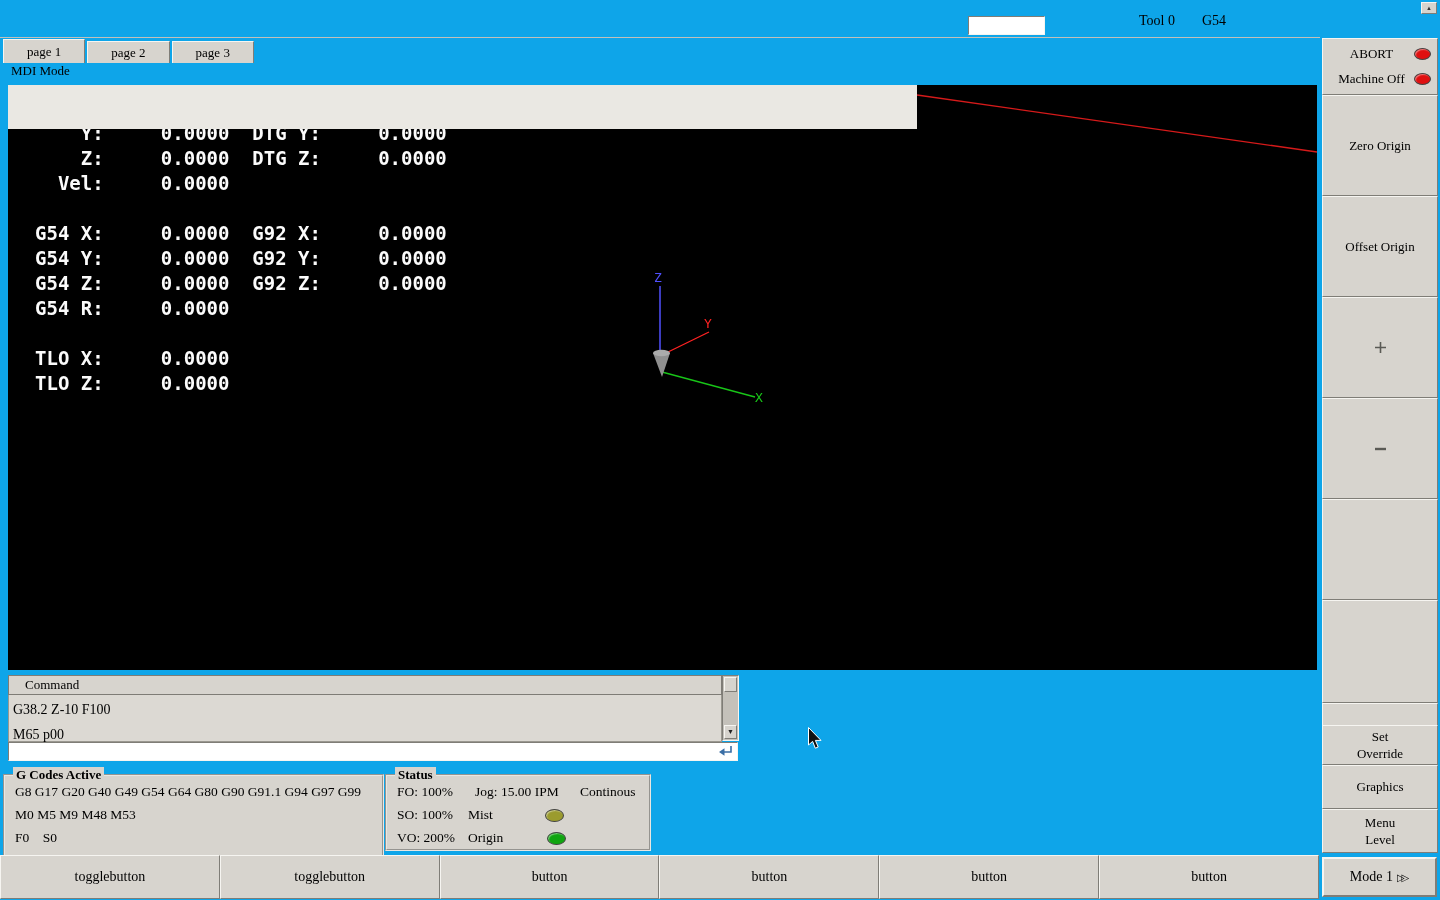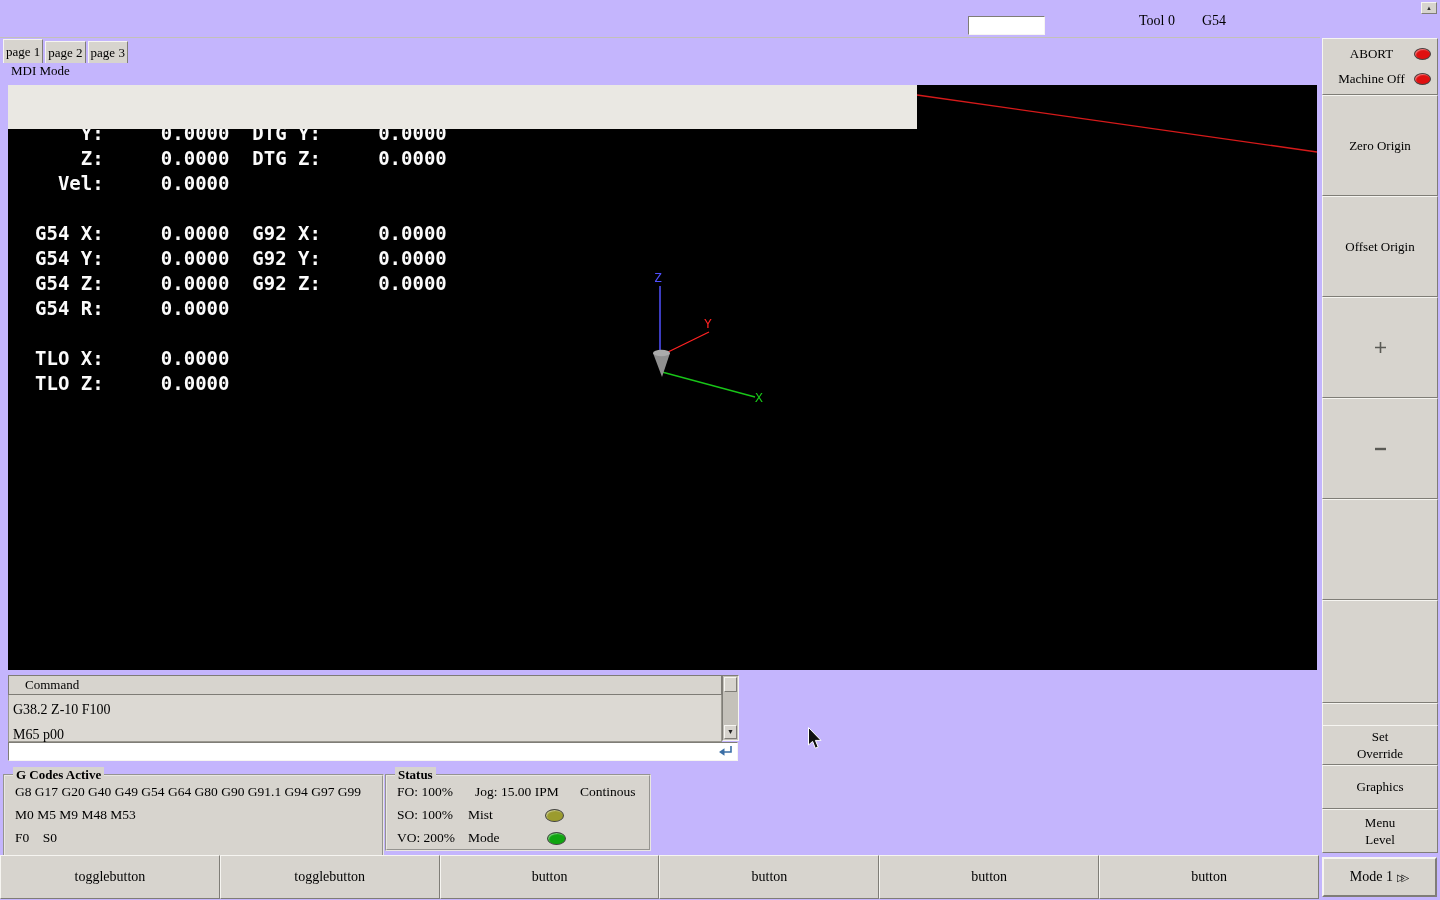--- a/index.html
+++ b/index.html
@@ -1,33 +1,33 @@
 <!DOCTYPE html>
 <html><head>
 <meta charset="utf-8">
 <style>
   * { margin:0; padding:0; box-sizing:border-box; }
   html,body { width:1440px; height:900px; background:#d7d4ce; }
   #screen {
     position:relative; width:1440px; height:900px; overflow:hidden;
-    background:#c4b5fd; font-family:"Liberation Serif","DejaVu Serif",serif; color:#000;
+    background:#0ea5e9; font-family:"Liberation Serif","DejaVu Serif",serif; color:#000;
   }
   .raised { border:1px solid; border-color:#f6f5f1 #7f7d77 #7f7d77 #f6f5f1; }
   .sunken { border:1px solid; border-color:#7f7d77 #f6f5f1 #f6f5f1 #7f7d77; }
 
   
   .top-entry { position:absolute; left:968px; top:16px; width:77px; height:19px; background:#fff; }
   .top-status { position:absolute; left:1139px; top:13px; display:flex; gap:27px; font-size:14px; }
   .corner-btn { position:absolute; left:1421px; top:2px; width:16px; height:12px; background:#d7d4ce;
                 display:flex; align-items:center; justify-content:center; font-size:6px; color:#333; }
   .hsep { position:absolute; left:0; top:37px; width:1320px; border-top:1px solid #c3c0b9; }
 
   
   .tabs { position:absolute; left:3px; top:39px; height:24px; display:flex; align-items:flex-end; }
-  .tab { height:22px; padding:0 2px; margin-right:2px; font-size:13px; line-height:21px;
+  .tab { height:22px; padding:0 23px; margin-right:2px; font-size:13px; line-height:21px;
          background:#d7d4ce; border:1px solid; border-color:#f6f5f1 #7f7d77 #7f7d77 #f6f5f1; border-bottom:none; }
   .tab.active { height:24px; line-height:23px; }
 
   
   .menubar { position:absolute; left:8px; top:62px; height:22px; display:flex; align-items:center; gap:20px; font-size:13px;flex-direction:column; }
   .menu-item { padding:1px 3px; }
 
   
   .canvas { position:absolute; left:8px; top:85px; width:1309px; height:585px; background:#000; overflow:hidden; }
   .canvas-strip { position:absolute; left:0; top:0; width:909px; height:44px; background:#eae8e3; z-index:3; }
@@ -218,21 +218,21 @@
 
   <div class="frame" style="left:385px;top:774px;width:266px;height:77px">
     <div class="frame-legend">Status</div>
     <span class="fr-text" style="left:10px;top:8px">FO: 100%</span>
     <span class="fr-text" style="left:88px;top:8px">Jog: 15.00 IPM</span>
     <span class="fr-text" style="left:193px;top:8px">Continous</span>
     <span class="fr-text" style="left:10px;top:31px">SO: 100%</span>
     <span class="fr-text" style="left:81px;top:31px">Mist</span>
     <span class="led mist" style="left:158px;top:33px"></span>
     <span class="fr-text" style="left:10px;top:54px">VO: 200%</span>
-    <span class="fr-text" style="left:81px;top:54px">Mode</span>
+    <span class="fr-text" style="left:81px;top:54px">Origin</span>
     <span class="led flood" style="left:160px;top:56px"></span>
   </div>
 
   <div class="bottom-bar">
     <div class="bb-btn">togglebutton</div>
     <div class="bb-btn">togglebutton</div>
     <div class="bb-btn">button</div>
     <div class="bb-btn">button</div>
     <div class="bb-btn">button</div>
     <div class="bb-btn">button</div>

